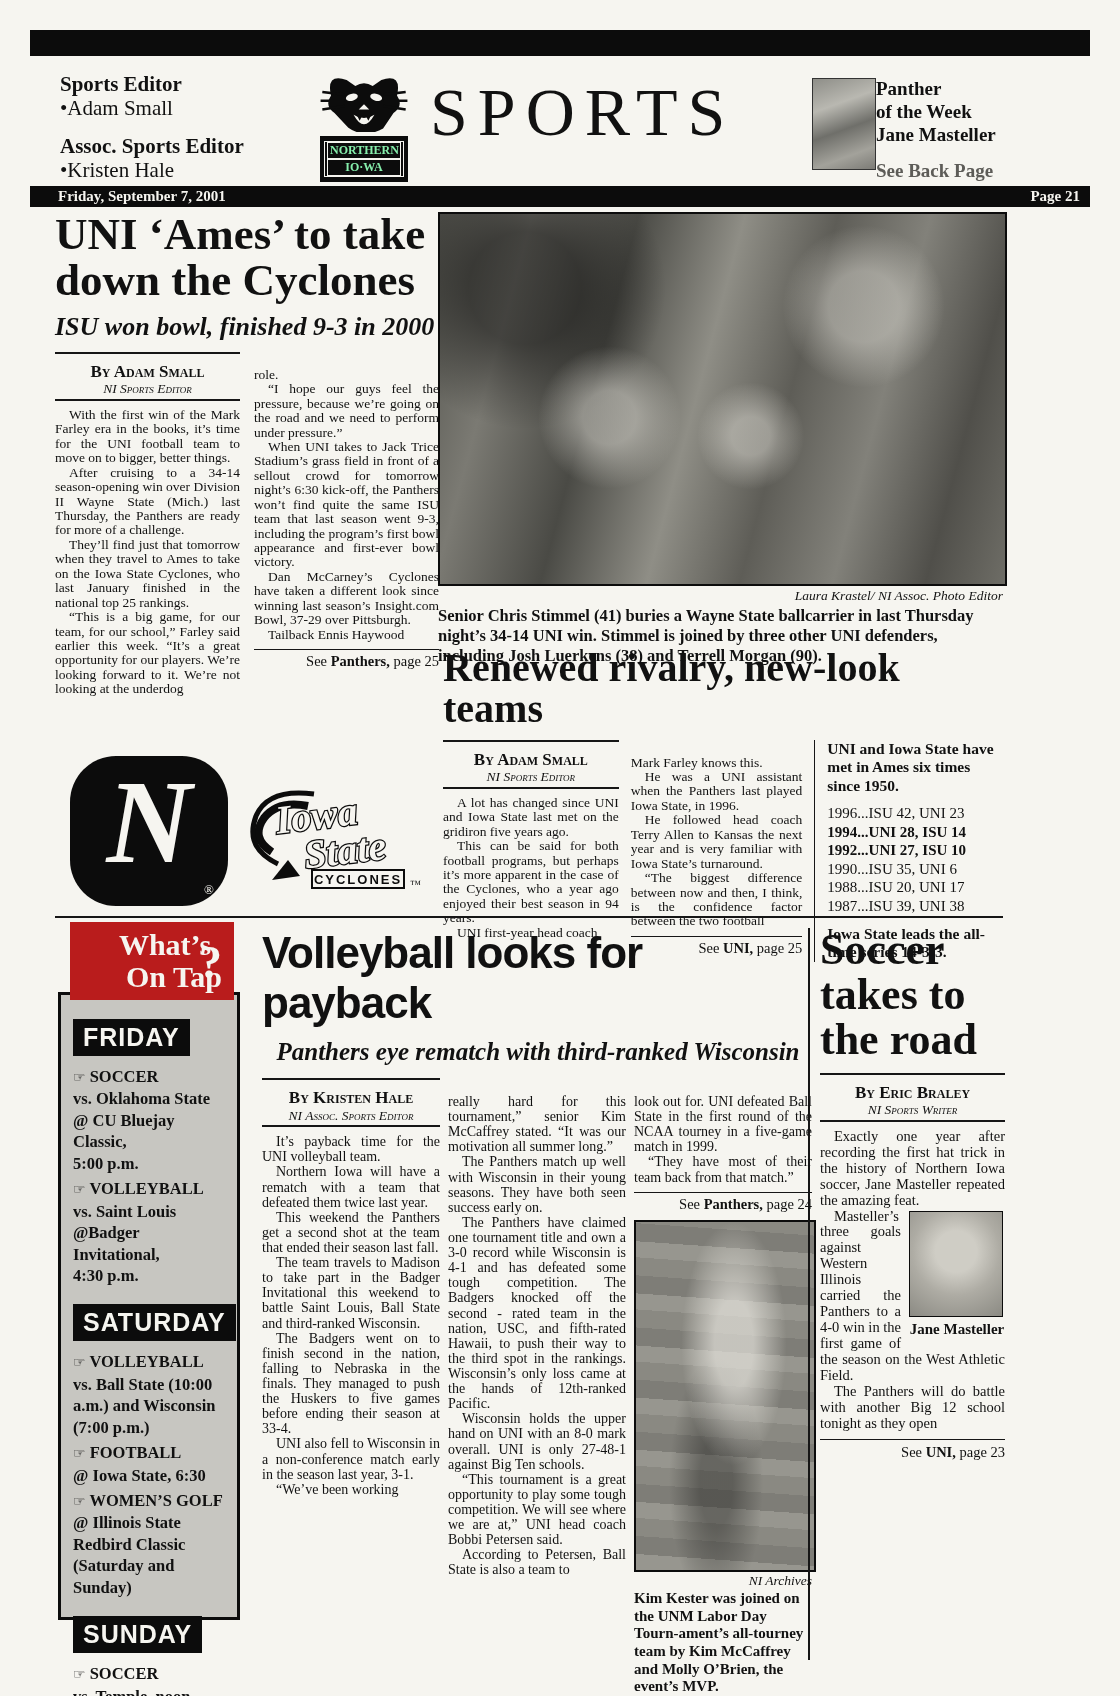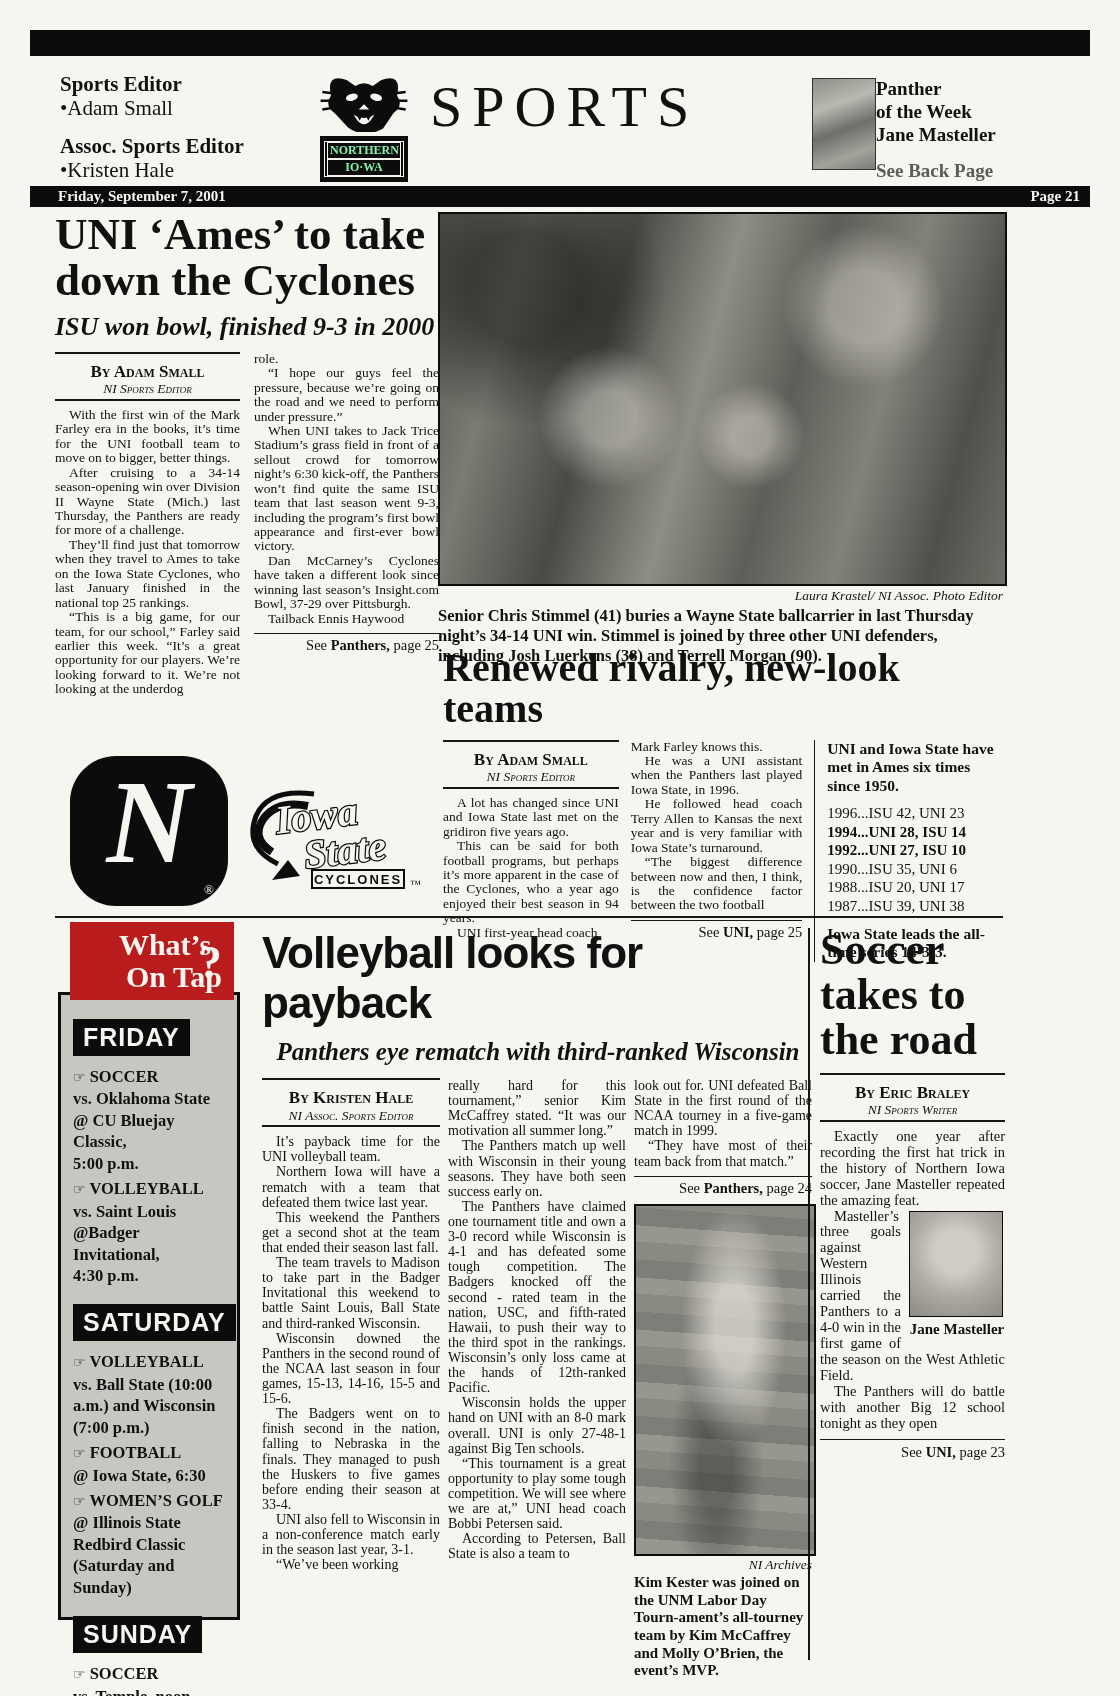--- a/index.html
+++ b/index.html
@@ -4,41 +4,41 @@
 <style>
   html,body{margin:0;padding:0;background:#e8e6e0;}
   .page{position:relative;width:1120px;height:1696px;margin:0 auto;background:#f6f5f0;
         font-family:"Liberation Serif",serif;color:#111;overflow:hidden;}
   .abs{position:absolute;}
   .bar{background:#0c0c0c;}
   
   .editors{font-weight:bold;font-size:21px;line-height:1.15;}
   .editors .name{font-weight:normal;}
   .editors .grp{margin-bottom:14px;}
-  .sports-title{font-size:58px;font-weight:normal;letter-spacing:10px;line-height:1;}
+  .sports-title{font-size:68px;font-weight:normal;letter-spacing:10px;line-height:1;}
   .nilogo{width:88px;text-align:center;}
   .nilogo .label{background:#0c0c0c;color:#86efac;font-weight:bold;font-size:12px;
                  line-height:1.25;padding:3px 2px;border:2px solid #0c0c0c;}
   .nilogo .label div{border:1px solid #f6f5f0;padding:0 2px;}
   .potw{display:flex;}
   .potw-photo{width:62px;height:90px;border:1px solid #333;
       background:linear-gradient(160deg,#8e8e88 0%,#b9b8b1 30%,#6f6f6a 55%,#a3a29b 80%,#7c7b76 100%);}
   .potw-text{font-weight:bold;font-size:19px;line-height:1.2;}
   .potw-link{margin-top:14px;color:#5d5c58;}
   .date-bar{color:#f6f5f0;font-weight:bold;font-size:15px;display:flex;
             justify-content:space-between;align-items:center;padding:0 10px 0 28px;}
   
   .headline{font-weight:bold;line-height:1.02;}
   .deck{font-weight:bold;font-style:italic;}
   .byline{border-top:2px solid #161616;border-bottom:2px solid #161616;text-align:center;
           padding:9px 0 2px;margin-bottom:7px;}
   .byline .by{font-variant:small-caps;font-weight:bold;font-size:17px;line-height:1.1;}
   .byline .role{font-variant:small-caps;font-style:italic;font-size:13.5px;line-height:1.15;}
   .bodycol p{margin:0;text-align:justify;text-indent:14px;}
-  .cont p:first-child{text-indent:0;}
+  .cont p:first-child{text-indent:0;margin-top:16px;}
   .jump{border-top:1.5px solid #161616;margin-top:7px;padding-top:4px;text-align:right;font-size:14.5px;}
   .jump b{font-weight:bold;}
   .cols{display:flex;}
   
   .lead-headline{font-size:45px;}
   .lead-deck{font-size:26px;margin:8px 0 10px 0;}
   .lead .bodycol{width:185px;font-size:13.5px;line-height:1.07;}
   .lead .gap{width:14px;}
   
   .photo-main{width:565px;height:370px;border:2px solid #0c0c0c;
@@ -325,21 +325,20 @@
       <div class="bodycol">
         <div class="byline">
           <div class="by">By Kristen Hale</div>
           <div class="role">NI Assoc. Sports Editor</div>
         </div>
         <div>
             <p>It’s payback time for the UNI volleyball team.</p>
             <p>Northern Iowa will have a rematch with a team that defeated them twice last year.</p>
             <p>This weekend the Panthers get a second shot at the team that ended their season last fall.</p>
             <p>The team travels to Madison to take part in the Badger Invitational this weekend to battle Saint Louis, Ball State and third-ranked Wisconsin.</p>
-            <p>Wisconsin downed the Panthers in the second round of the NCAA last season in four games, 15-13, 14-16, 15-5 and 15-6.</p>
             <p>The Badgers went on to finish second in the nation, falling to Nebraska in the finals. They managed to push the Huskers to five games before ending their season at 33-4.</p>
             <p>UNI also fell to Wisconsin in a non-conference match early in the season last year, 3-1.</p>
             <p>“We’ve been working</p>
           </div>
       </div>
       <div class="gap"></div>
       <div class="bodycol cont">
         <div>
             <p>really hard for this tournament,” senior Kim McCaffrey stated. “It was our motivation all summer long.”</p>
             <p>The Panthers match up well with Wisconsin in their young seasons. They have both seen success early on.</p>

